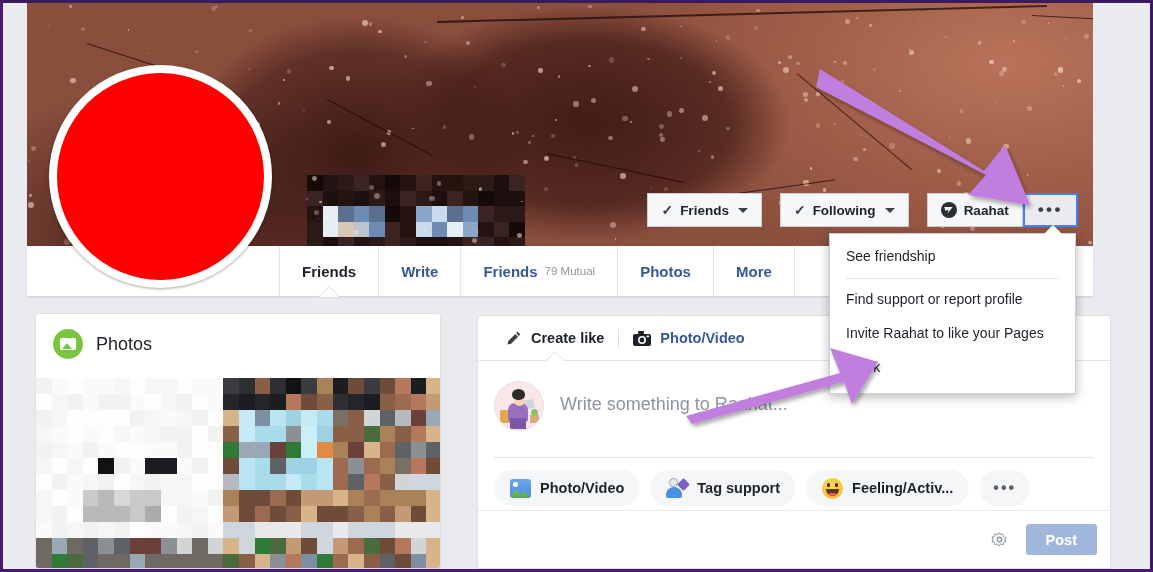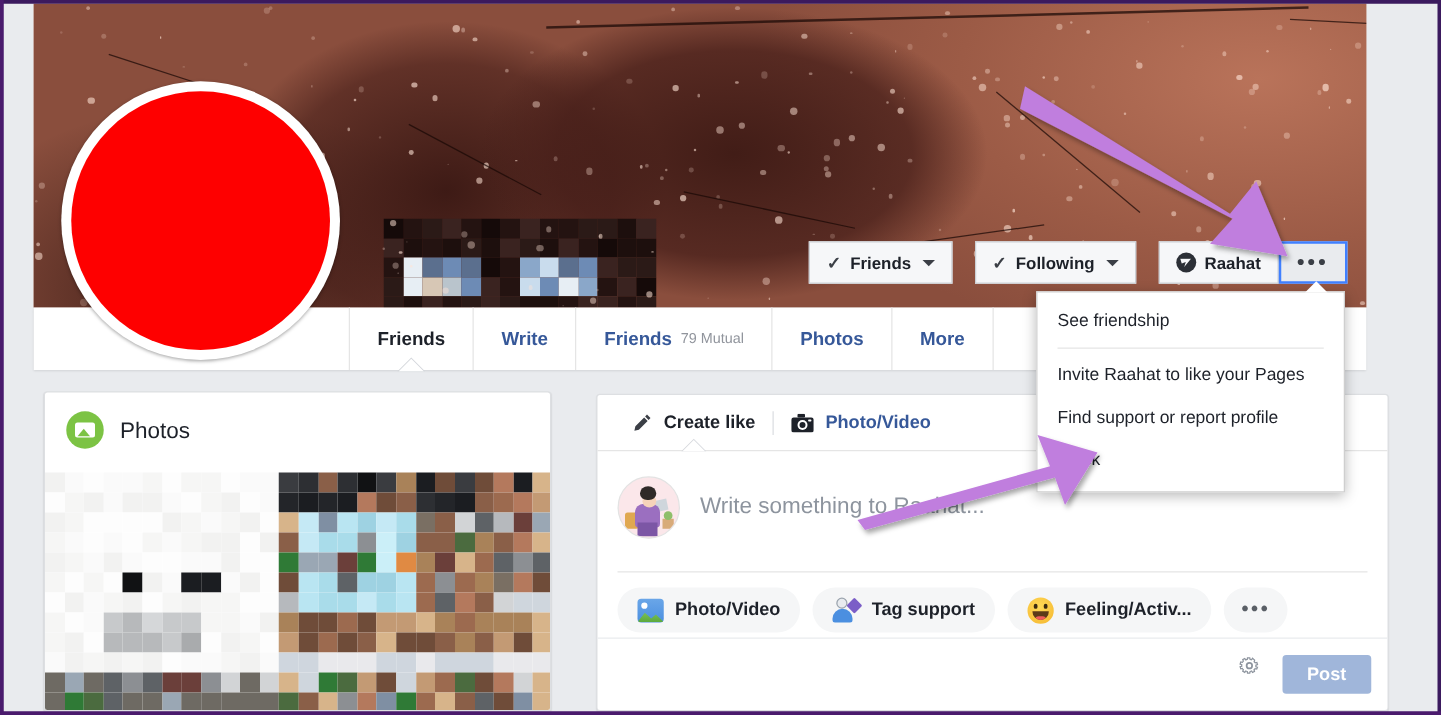--- a/index.html
+++ b/index.html
@@ -149,21 +149,21 @@
   .ic-tag{width:22px;height:20px;position:relative;flex:none;}
   .ic-tag .hd{position:absolute;left:3px;top:0;width:9px;height:9px;border-radius:50%;background:#e8ebef;border:1px solid #9aa3ad;box-sizing:border-box;}
   .ic-tag .bd{position:absolute;left:0;bottom:0;width:16px;height:11px;border-radius:8px 8px 2px 2px;background:#4b8fe0;}
   .ic-tag .tg{position:absolute;right:0;top:2px;width:9px;height:9px;background:#7b5ec7;transform:rotate(45deg);border-radius:1px;}
   .ic-smile{width:21px;height:21px;border-radius:50%;background:radial-gradient(circle at 45% 35%,#ffd957,#f5b62e);position:relative;flex:none;}
   .ic-smile .e1,.ic-smile .e2{position:absolute;top:5px;width:3px;height:4px;border-radius:2px;background:#3b2a10;}
   .ic-smile .e1{left:5px;} .ic-smile .e2{right:5px;}
   .ic-smile .m{position:absolute;left:4px;top:11px;width:13px;height:7px;background:#5c3a18;border-radius:0 0 7px 7px;overflow:hidden;}
   .ic-smile .m::after{content:"";position:absolute;left:2px;bottom:0;width:9px;height:3px;background:#ef5b5b;border-radius:4px 4px 0 0;}
 
-  .footer-row{position:absolute;right:13px;bottom:13px;display:flex;gap:18px;}
+  .footer-row{position:absolute;right:13px;bottom:13px;display:flex;align-items:center;gap:18px;}
   .gear{width:17px;height:17px;position:relative;cursor:pointer;}
   .post-btn{background:#a0b6da;color:#fff;font-size:14.5px;font-weight:bold;border:none;border-radius:3px;
     padding:0 20px;height:31px;cursor:pointer;}
   .comp-foot-line{position:absolute;left:0;right:0;bottom:57px;height:1px;background:#e9ebee;}
 
   
   .arrow{position:absolute;z-index:70;pointer-events:none;}
 </style>
 </head>
 <body>
@@ -514,22 +514,22 @@
             <span>More</span>
           </div>
         </div>
     </div>
 
     <div class="menu">
       <div class="caret-up"></div>
       <div id="menu-items">
           <div class="menu-item">See friendship</div>
           <div class="menu-sep"></div>
+          <div class="menu-item">Find support or report profile</div>
           <div class="menu-item">Invite Raahat to like your Pages</div>
-          <div class="menu-item">Find support or report profile</div>
           <div class="menu-item">Block</div>
         </div>
     </div>
 
     <div class="col-left">
       <div class="card-head">
         <span class="ico"></span>
         <span class="ttl">Photos</span>
       </div>
       <div class="mosaic" id="mosaic">

